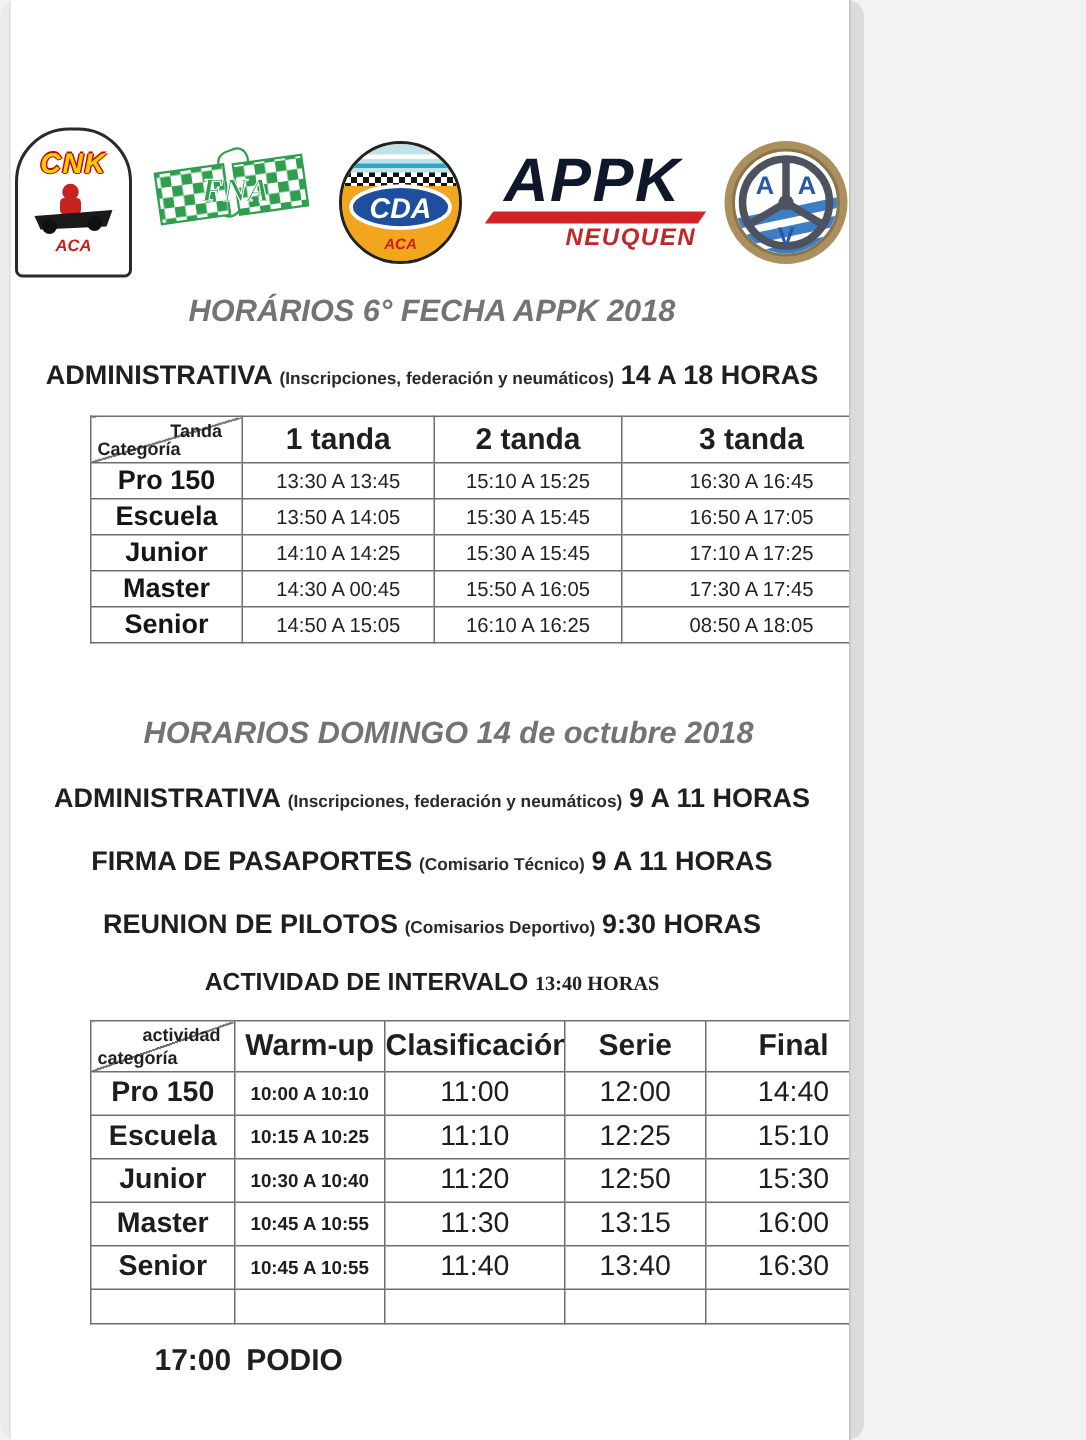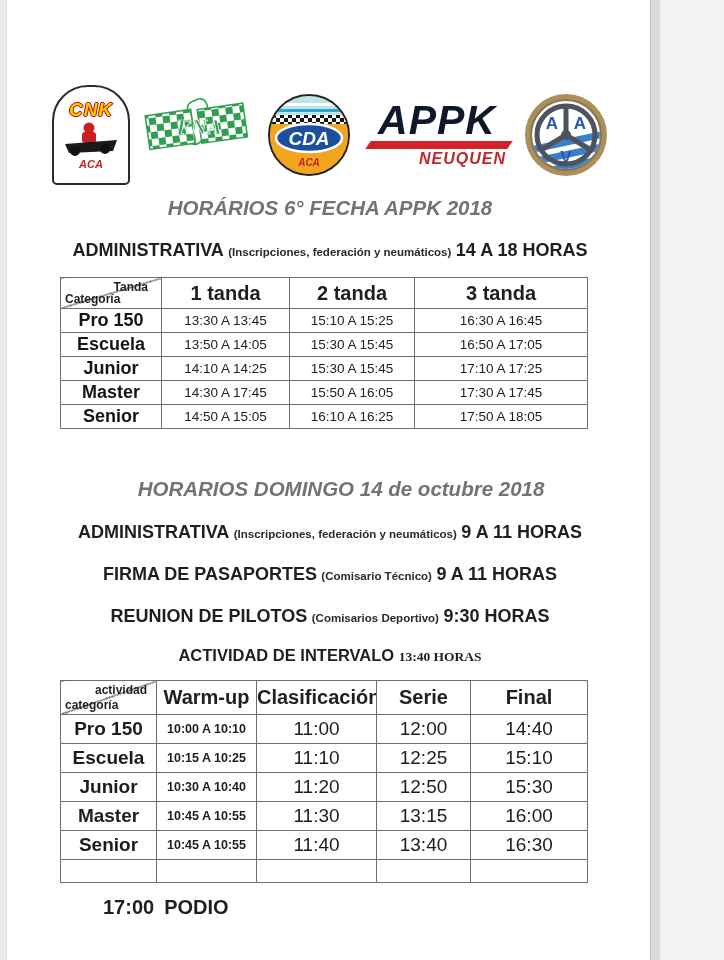--- a/index.html
+++ b/index.html
@@ -1,22 +1,23 @@
 <!DOCTYPE html>
 <html><head>
 <meta charset="utf-8">
 <style>
   html,body{margin:0;padding:0;background:#f2f2f2;}
   .page{
     position:relative;
-    width:660px;height:960px;
+    width:576px;height:960px;
     background:#ffffff;
     font-family:"Liberation Sans", sans-serif;
     color:#1f1f1f;
     overflow:hidden;
+    border-radius:11px;
   }
   .edge-left{position:absolute;left:0;top:0;bottom:0;width:6px;background:#ececec;border-right:1px solid #dedede;}
   .edge-right{position:absolute;right:0;top:0;bottom:0;width:9px;background:#dbdbdb;border-left:1px solid #c3c3c3;}
 
   
   .logo-row{
     margin-top:84px;
     display:flex;justify-content:center;align-items:center;gap:14px;
     height:102px;
   }
@@ -226,29 +227,29 @@
         <td>16:50 A 17:05</td>
       </tr>
       <tr>
         <td class="cat">Junior</td>
         <td>14:10 A 14:25</td>
         <td>15:30 A 15:45</td>
         <td>17:10 A 17:25</td>
       </tr>
       <tr>
         <td class="cat">Master</td>
-        <td>14:30 A 17:45</td>
+        <td>14:30 A 00:45</td>
         <td>15:50 A 16:05</td>
         <td>17:30 A 17:45</td>
       </tr>
       <tr>
         <td class="cat">Senior</td>
         <td>14:50 A 15:05</td>
         <td>16:10 A 16:25</td>
-        <td>17:50 A 18:05</td>
+        <td>08:50 A 18:05</td>
       </tr>
     </tbody>
   </table>
 
   <div class="h-italic sun-title">HORARIOS DOMINGO 14 de octubre 2018</div>
 
   <div class="admin-line sun-line">
     <span class="lbl">ADMINISTRATIVA</span>
     <span class="note">(Inscripciones, federación y neumáticos)</span>
     <span class="time">9 A 11 HORAS</span>

